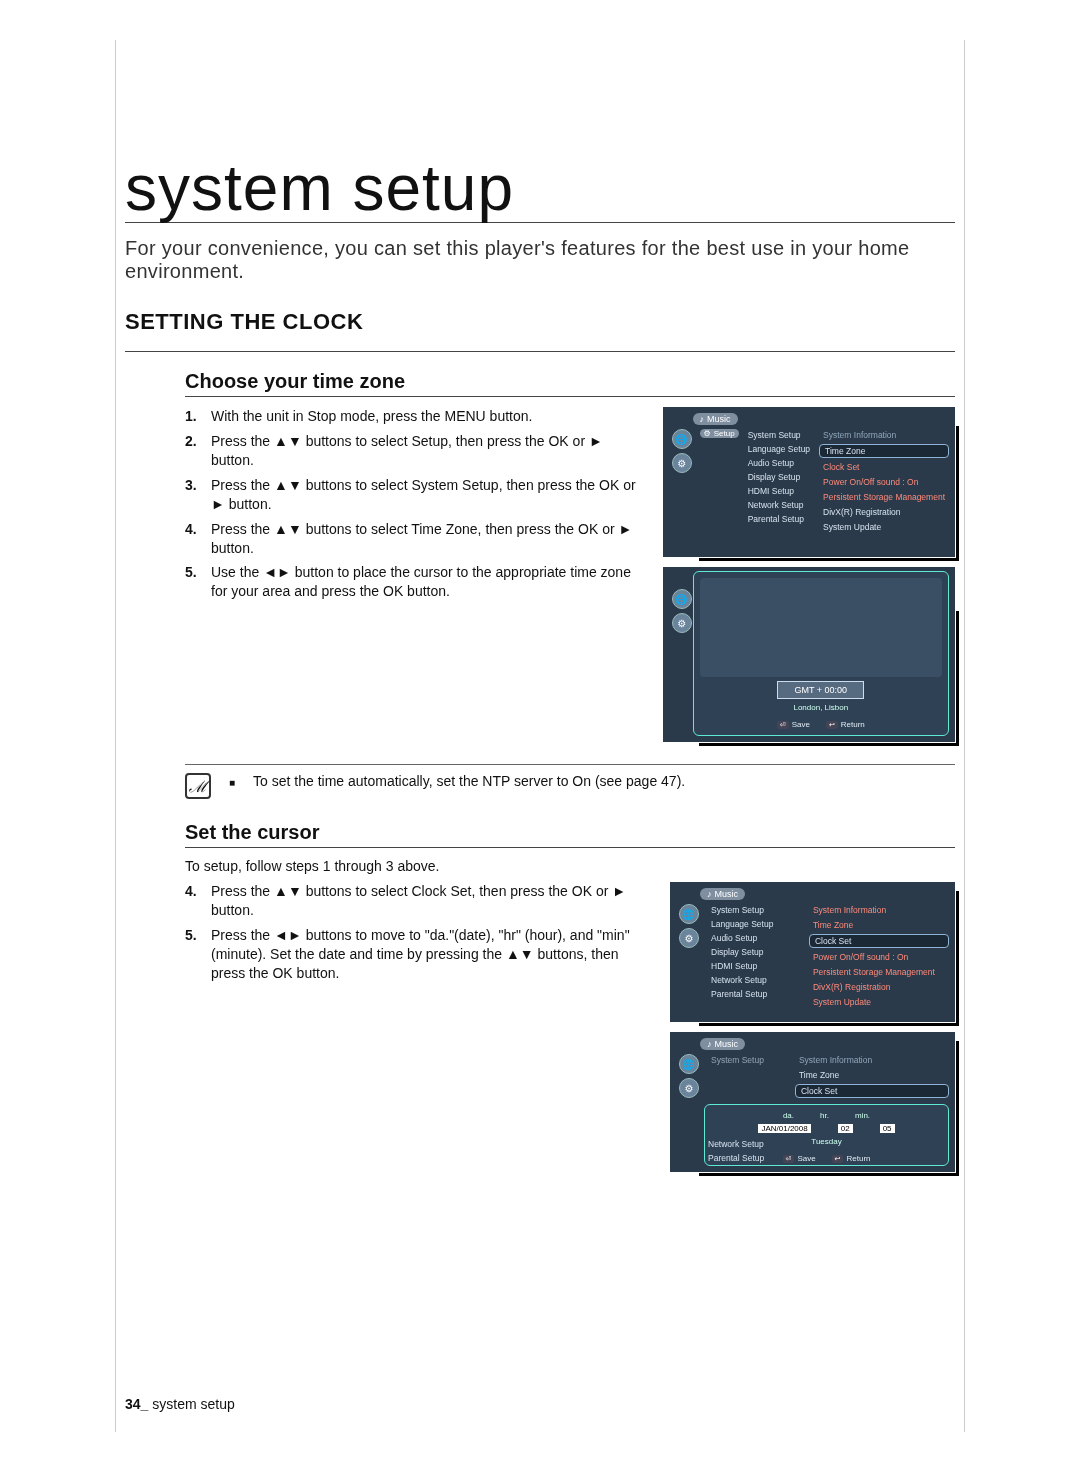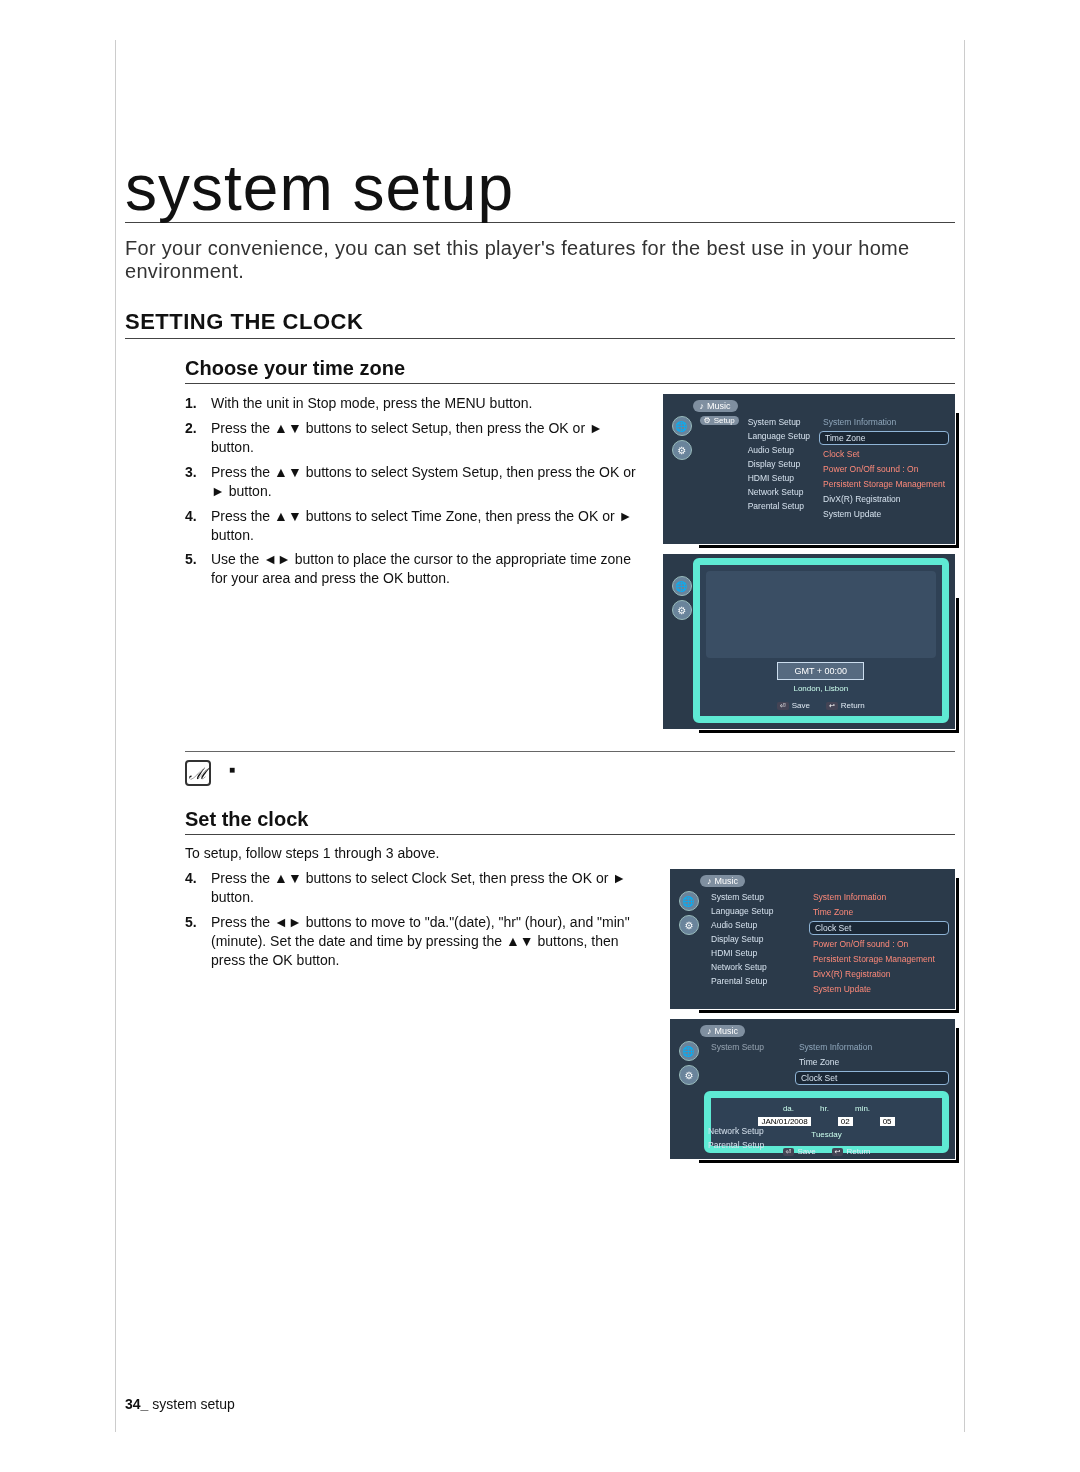--- a/index.html
+++ b/index.html
@@ -44,21 +44,21 @@
     font-weight: 300;
     color: #333;
     margin: 14px 0 26px 0;
     letter-spacing: 0.3px;
   }
   h2 {
     font-size: 22px;
     font-weight: 700;
     margin: 0 0 4px 0;
     letter-spacing: 0.5px;
-    padding-bottom: 3px;
+    padding-bottom: 16px;
     border-bottom: 1px solid #444;
     display: flex;
   }
   .indent-col {
     margin-left: 60px;
   }
   h3 {
     font-size: 20px;
     font-weight: 700;
     margin: 18px 0 10px 0;
@@ -206,21 +206,21 @@
     color: #d6e2ee;
   }
   .osd .card {
     position: absolute;
     left: 30px;
     right: 6px;
     top: 4px;
     bottom: 6px;
     background: #2f4155;
     border-radius: 6px;
-    border: 7px solid #5eead4;
+    border: 1px solid #5eead4;
     display: flex;
     flex-direction: column;
     align-items: center;
     justify-content: flex-end;
     gap: 4px;
     padding: 6px;
   }
   .osd .gmt {
     background: #566a80;
     border: 1px solid #cde;
@@ -384,24 +384,25 @@
             </div>
           <div class="corner"></div>
         </div>
       </div>
     </div>
   </div>
 
   <div class="note-row">
     <span class="note-ic">ℳ</span>
     <span class="note-bullet">■</span>
+    <span><span>To set the time automatically, set the NTP server to </span><span class="bold">On</span><span> (see page 47).</span></span>
   </div>
 
   <div class="indent-col">
-    <h3>Set the clock</h3>
+    <h3>Set the cursor</h3>
     <p class="lead">To setup, follow steps 1 through 3 above.</p>
 
     <div class="two-col">
       <div class="txt">
         <ol>
           <li>
               <span class="num">4.</span>
               <span><span>Press the ▲▼ buttons to select </span><span class="bold">Clock Set</span><span>, then press the </span><span class="bold">OK</span><span> or ► button.</span></span>
             </li>
           <li>

